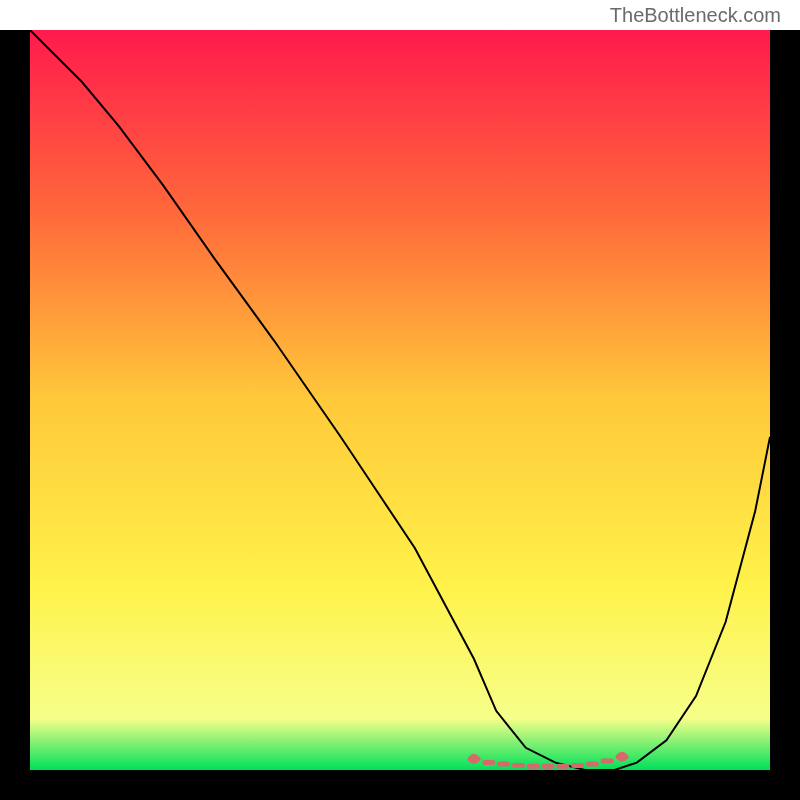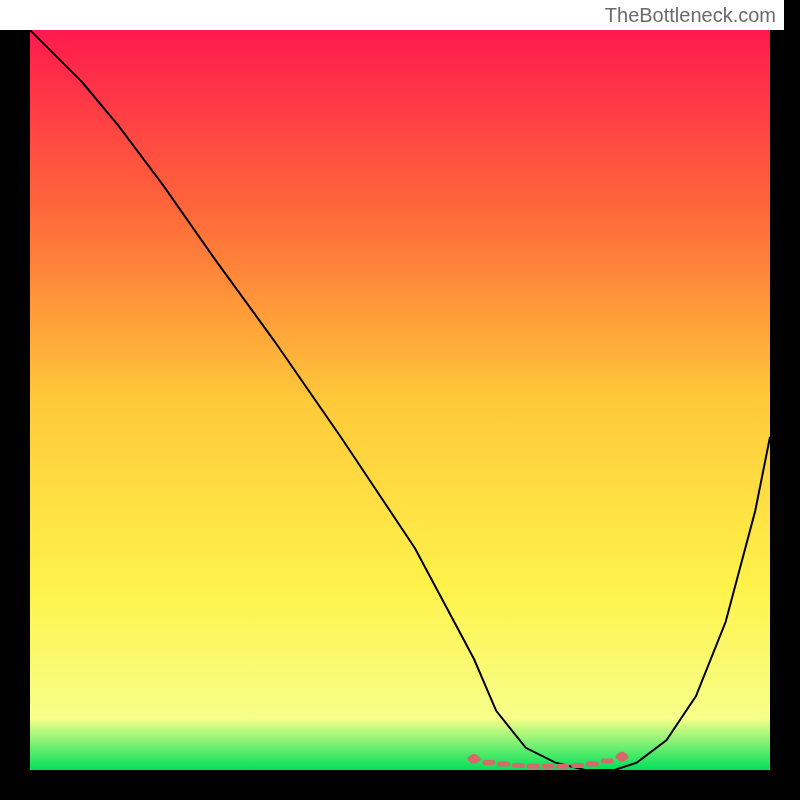--- a/index.html
+++ b/index.html
@@ -14,27 +14,27 @@
   .outer {
     position: relative;
     width: 800px;
     height: 800px;
     background: #000;
   }
   .header-strip {
     position: absolute;
     top: 0;
     left: 0;
-    right: 16px;
+    right: 0;
     height: 30px;
     background: #fff;
     display: flex;
     justify-content: flex-end;
     align-items: center;
-    padding-right: 8px;
+    padding-right: 19px;
     box-sizing: border-box;
   }
   .watermark {
     color: #6a6a6a;
     font-size: 20px;
     font-weight: 500;
   }
   .chart-area {
     position: absolute;
     top: 30px;

